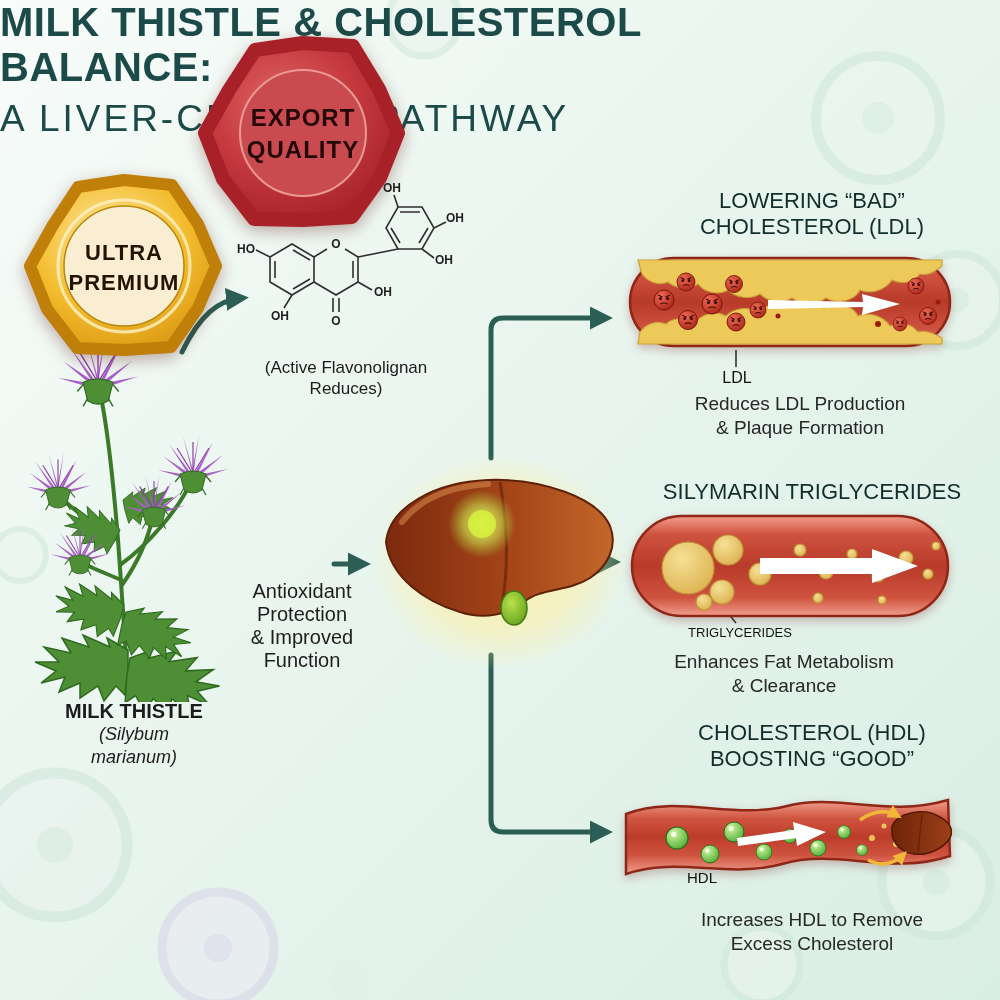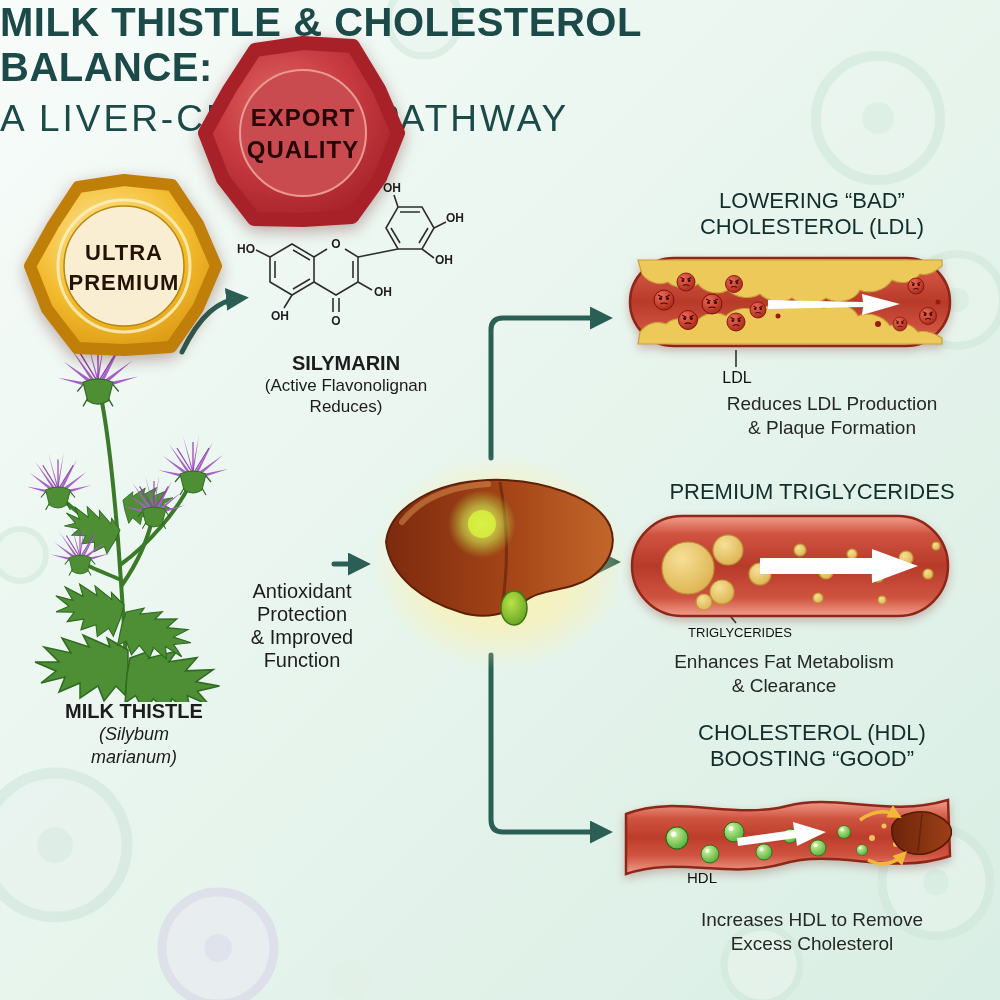--- a/index.html
+++ b/index.html
@@ -17,21 +17,21 @@
   
   .heading { text-align:center; color:var(--c-heading,#122e2c); font-weight:400; font-size:22px; line-height:26px; }
   .heading span { display:block; }
   .desc { text-align:center; color:var(--c-body_text,#272727); font-size:19px; line-height:24px; }
   .desc span { display:block; }
   .pointer-label { text-align:center; color:#111; font-weight:400; }
 
   .h-ldl { left:652px; top:188px; width:320px; }
   .v1    { left:628px; top:254px; }
   .lbl-ldl { left:705px; top:369px; width:64px; font-size:16px; }
-  .d-ldl { left:672px; top:392px; width:320px; }
+  .d-ldl { left:640px; top:392px; width:320px; }
 
   .h-tri { left:636px; top:479px; width:352px; }
   .v2    { left:630px; top:510px; }
   .lbl-tri { left:656px; top:625px; width:168px; font-size:13px; }
   .d-tri { left:624px; top:650px; width:320px; }
 
   .h-hdl { left:652px; top:720px; width:320px; }
   .v3    { left:622px; top:776px; }
   .lbl-hdl { left:678px; top:869px; width:48px; font-size:15px; }
   .d-hdl { left:652px; top:908px; width:320px; }
@@ -130,21 +130,20 @@
       <text x="14" y="71">HO</text>
       <text x="48" y="138">OH</text>
       <text x="151" y="114">OH</text>
       <text x="160" y="10">OH</text>
       <text x="223" y="40">OH</text>
       <text x="212" y="82">OH</text>
     </g>
   </svg>
 
   <div class="abs z2 silymarin-label">
-    <span class="nm">SILYMARIN</span>
     <span class="sub">(Active Flavonolignan</span>
     <span class="sub">Reduces)</span>
   </div>
 
   <svg class="abs z2" style="left:28px; top:350px;" width="212" height="352" viewBox="0 0 212 352">
     <defs>
       <g id="tuft">
         <g fill="#a95fc9">
           <polygon points="0,4 -30,-16 -5,5"></polygon>
           <polygon points="0,4 -24,-28 -3,5"></polygon>
@@ -272,21 +271,21 @@
     </g>
     <path d="M140,46 L235,48 L234,40 L272,50 L234,61 L235,53 L140,55 Z" fill="#ffffff"></path>
   </svg>
   <div class="abs z2 pointer-label lbl-ldl">LDL</div>
   <p class="abs z2 desc d-ldl">
     <span>Reduces LDL Production</span>
     <span>&amp; Plaque Formation</span>
   </p>
 
   <h2 class="abs z2 heading h-tri">
-    <span>PREMIUM TRIGLYCERIDES</span>
+    <span>SILYMARIN TRIGLYCERIDES</span>
   </h2>
   <svg class="abs z2 vessel v2" width="320" height="112" viewBox="0 0 320 112">
     <defs>
       <linearGradient id="tube2" x1="0" y1="0" x2="0" y2="1">
         <stop offset="0" stop-color="#f29e8c"></stop>
           <stop offset="0.18" stop-color="#cf5440"></stop>
         <stop offset="0.5" stop-color="#b83a29"></stop>
           <stop offset="0.82" stop-color="#cf5440"></stop>
         <stop offset="1" stop-color="#f29e8c"></stop>
       </linearGradient>

